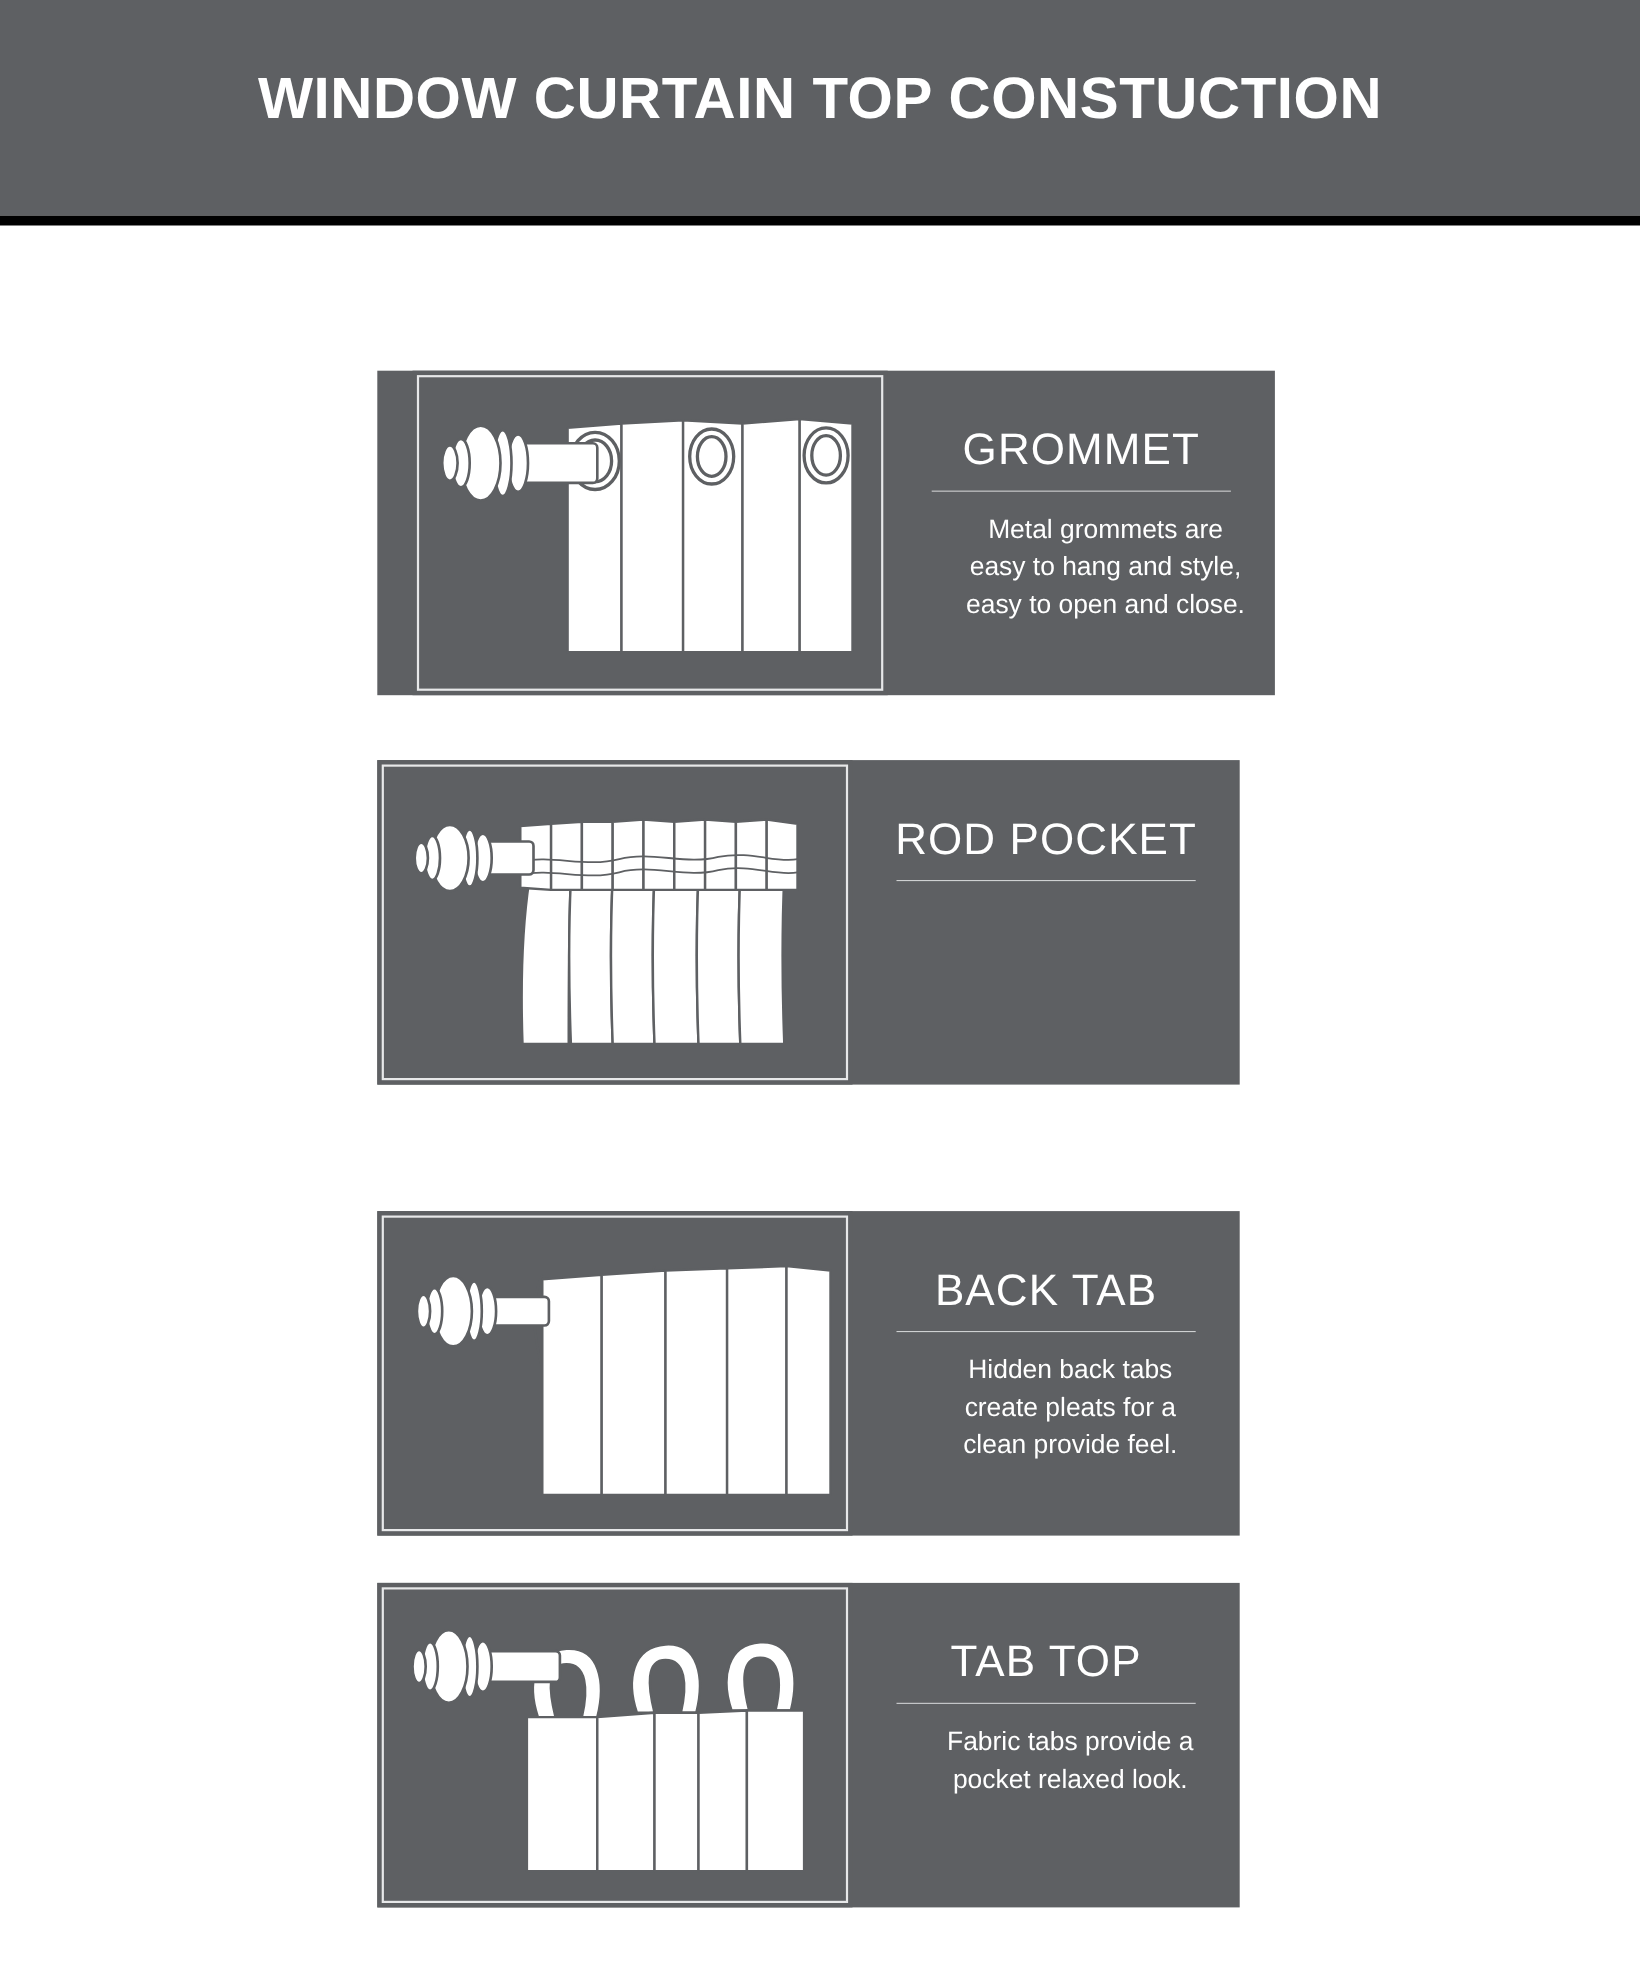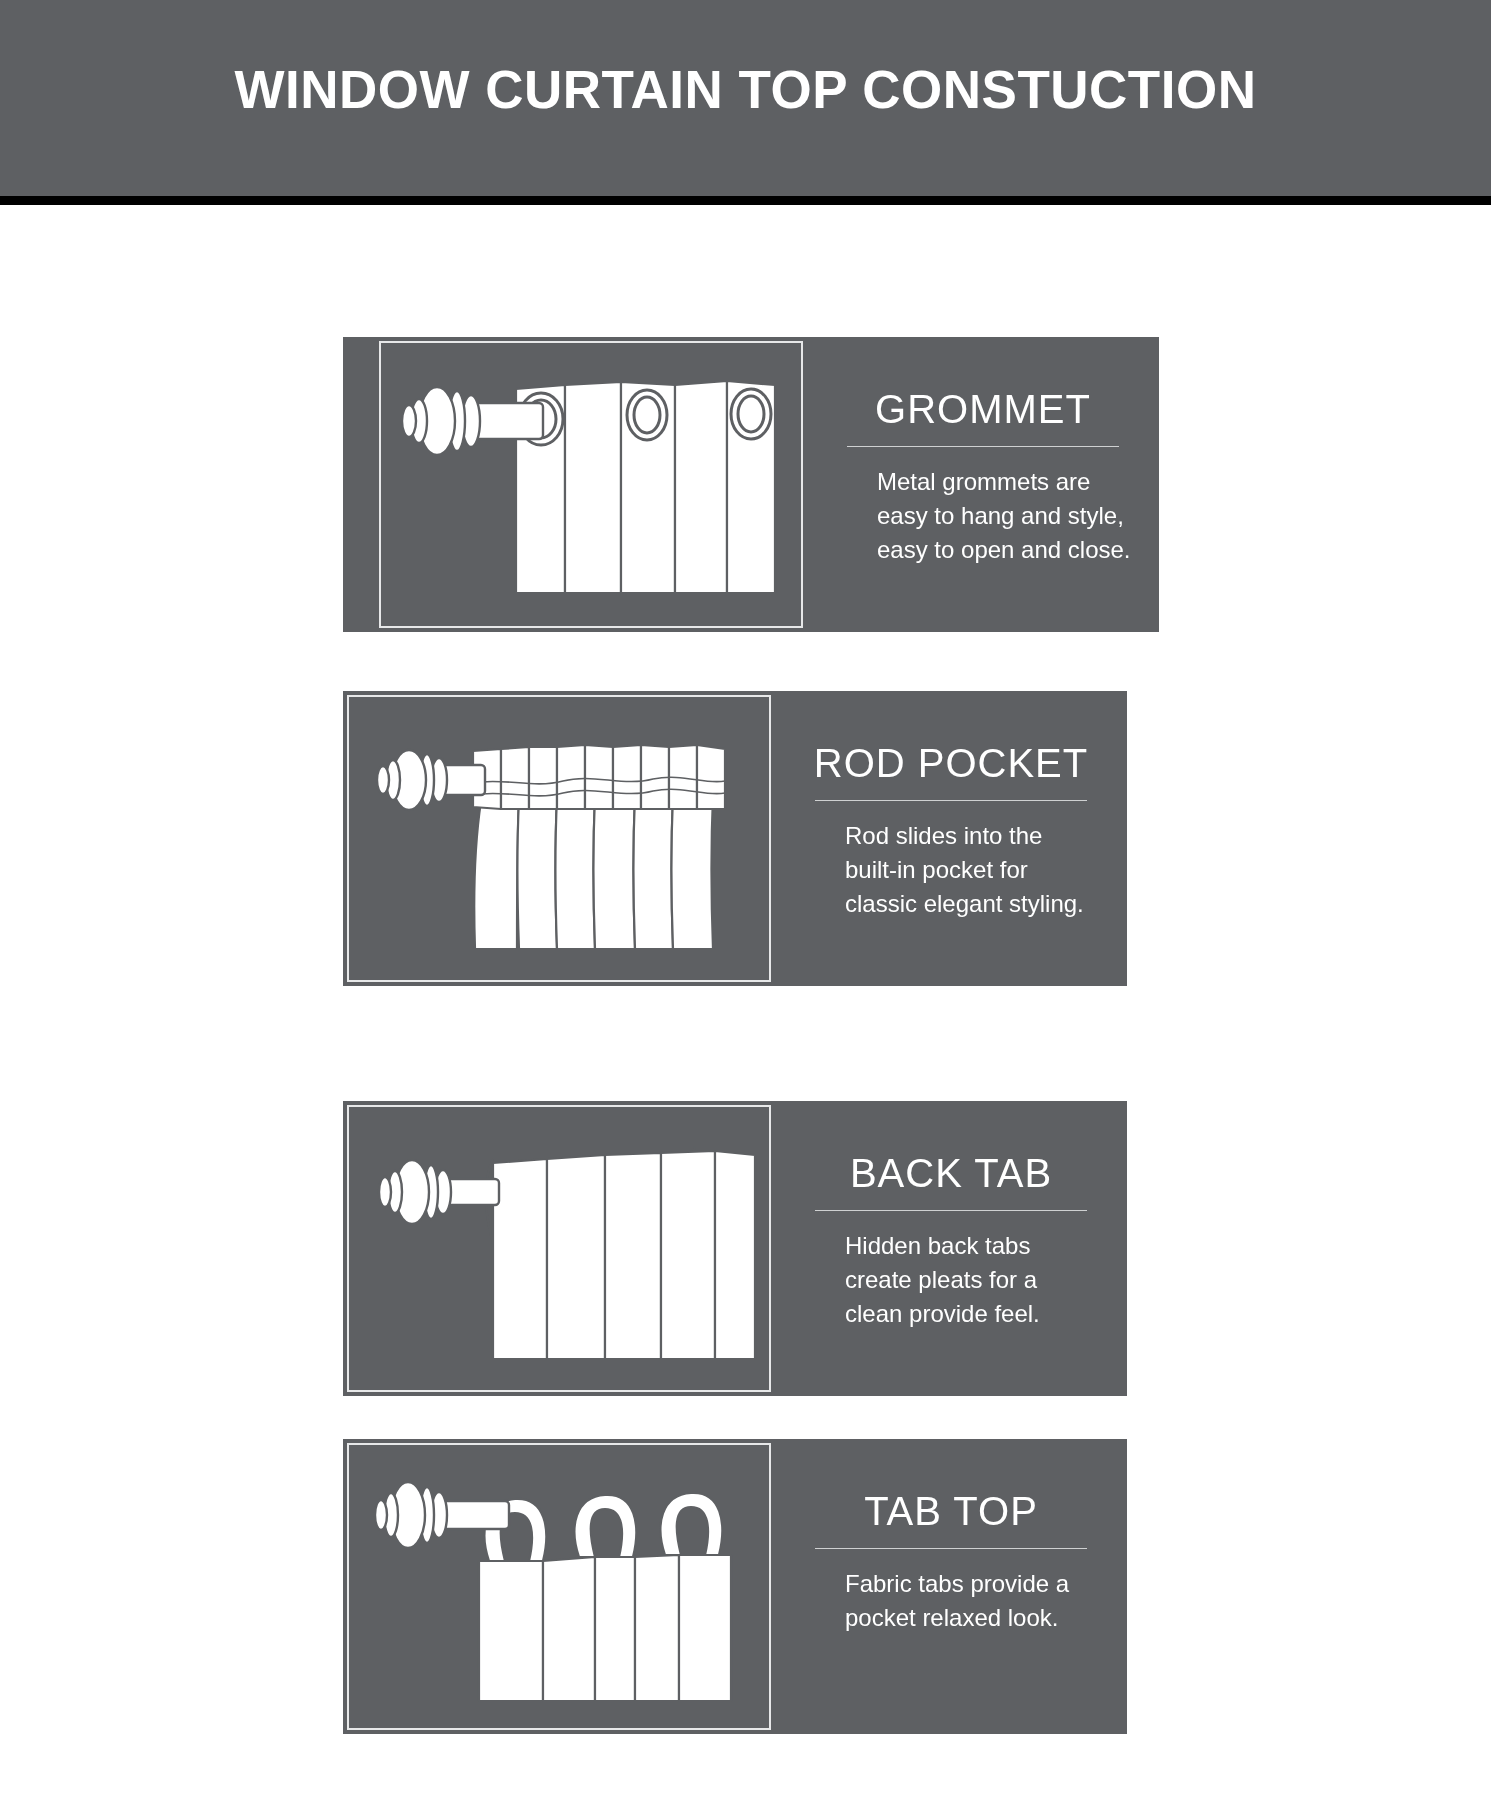--- a/index.html
+++ b/index.html
@@ -109,21 +109,21 @@
   }
   .card-divider {
     width: 272px;
     height: 1px;
     background: #cfd1d2;
     margin: 14px 0 18px 0;
   }
   .card-body {
     font-size: 24px;
     line-height: 1.42;
-    text-align: left;
+    text-align: center;
     max-width: 300px;
     font-weight: 400;
     margin-left: 44px;
   }
   
   #card-0 { top: 337px; padding-left: 32px; }
   #card-1 { top: 691px; }
   #card-2 { top: 1101px; }
   #card-3 { top: 1439px; }
 </style>
@@ -219,21 +219,20 @@
           <ellipse cx="66" cy="89" rx="17" ry="30"></ellipse>
           <ellipse cx="50" cy="89" rx="7" ry="20"></ellipse>
           <ellipse cx="40" cy="89" rx="6" ry="14"></ellipse>
         </g>
       </svg>
       <div class="inner-border"></div>
     </div>
     <div class="card-text">
       <div class="card-heading">ROD POCKET</div>
       <div class="card-divider"></div>
-      <div class="card-body">Rod slides into the built-in pocket for classic elegant styling.</div>
     </div>
   </div>
 
   <div class="card" id="card-2">
     <div class="card-illustration">
       <svg viewBox="0 0 432 295" xmlns="http://www.w3.org/2000/svg">
 
         <g fill="none" stroke="#5e6063" stroke-width="2.2">
           <path d="M150 58 C140 78 140 110 152 150"></path>
           <path d="M252 50 C244 72 244 104 254 140"></path>

